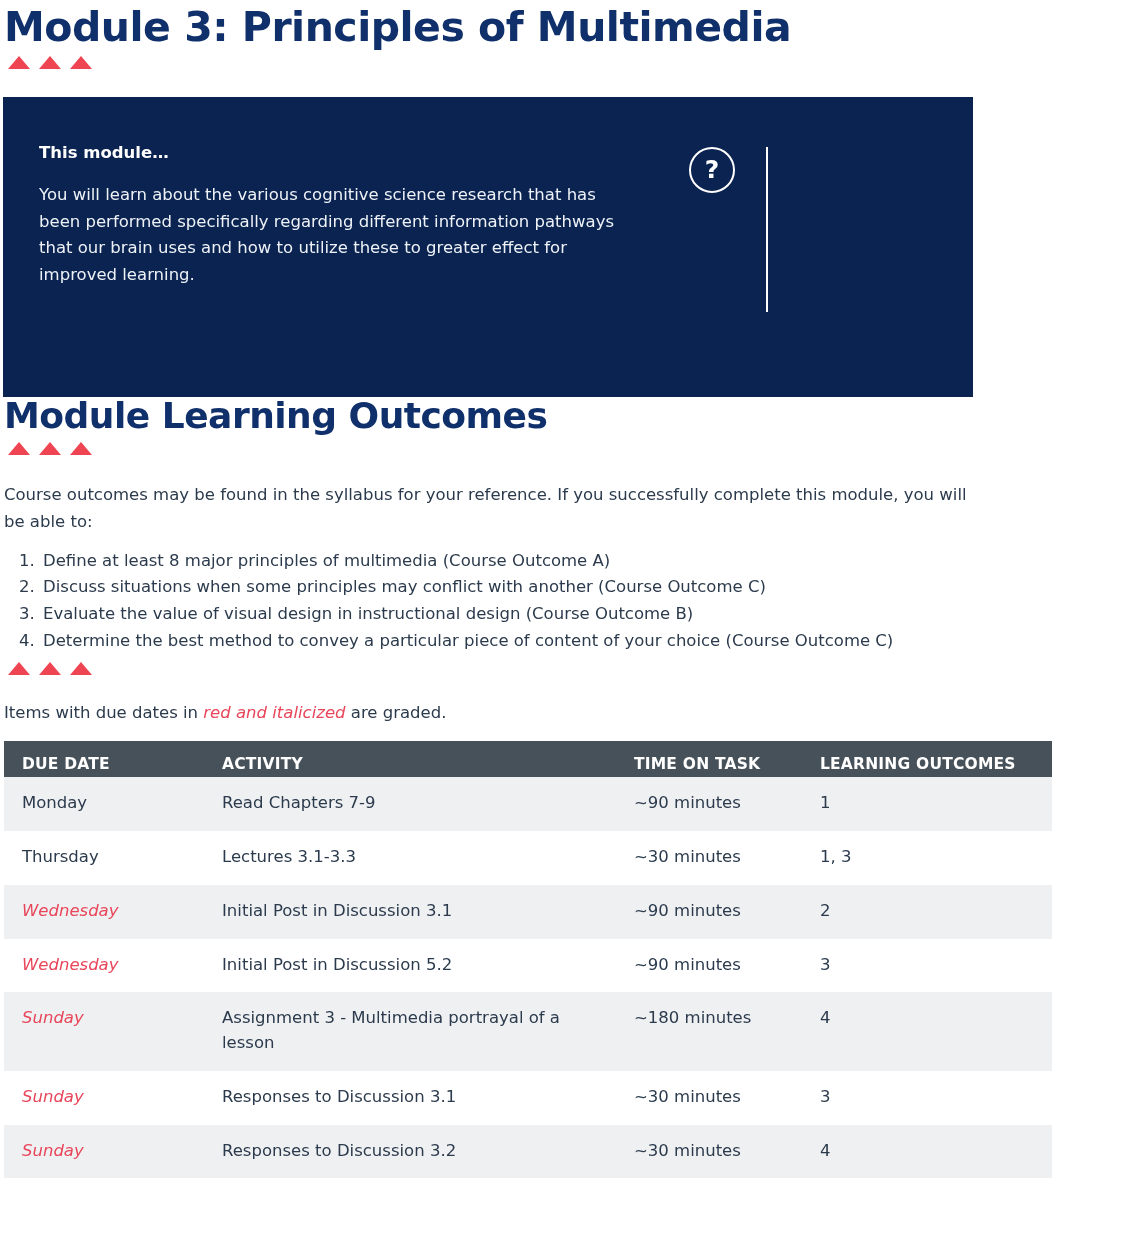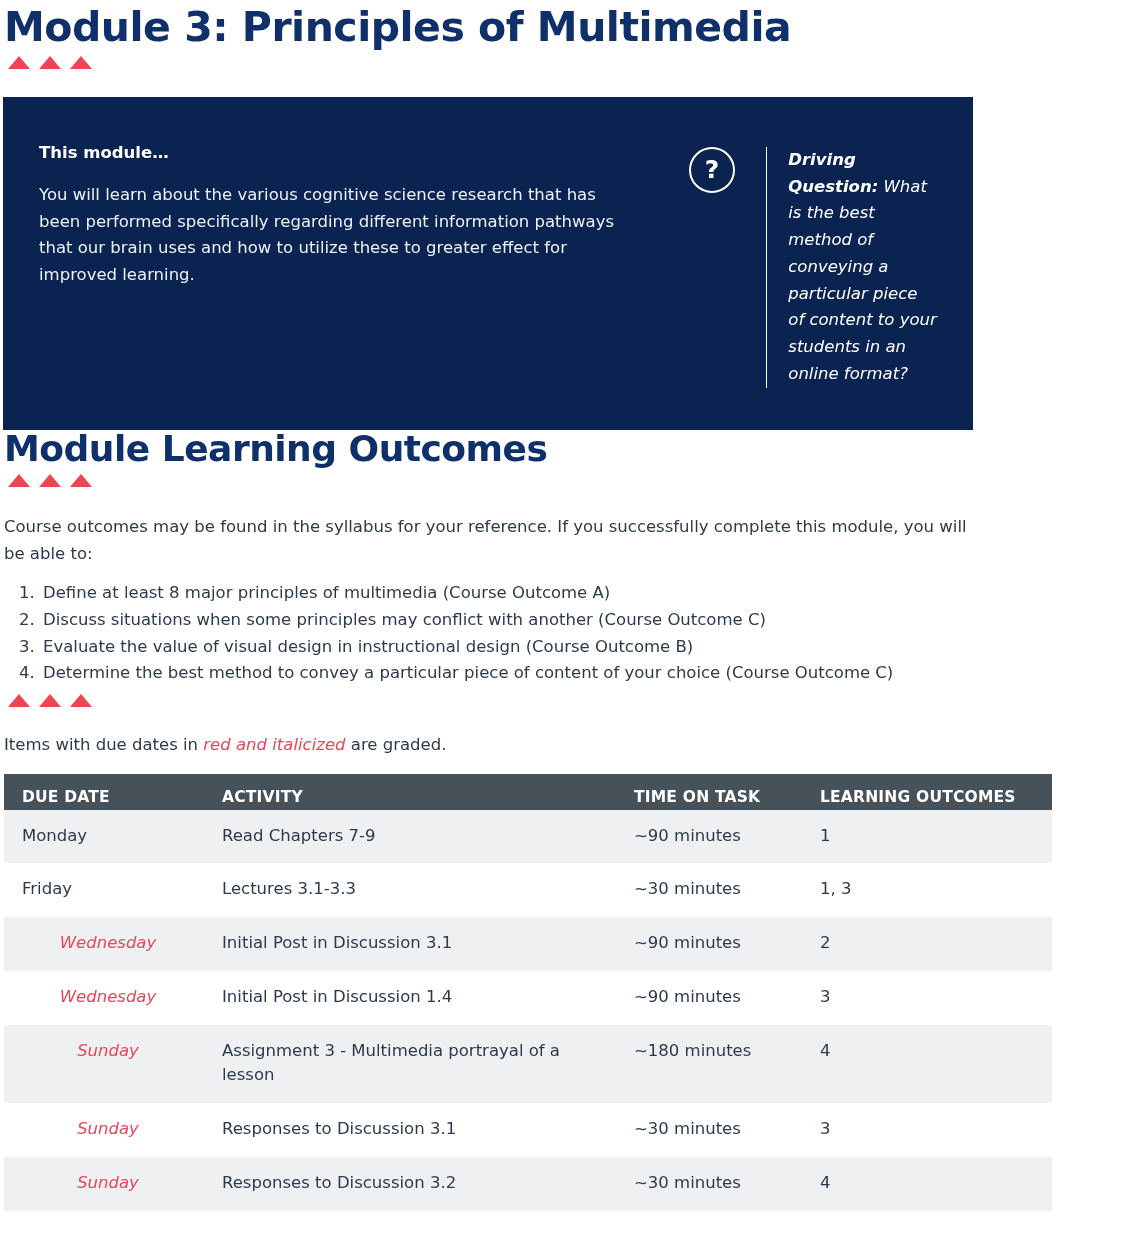--- a/index.html
+++ b/index.html
@@ -158,21 +158,21 @@
     vertical-align: middle;
   }
   table.activity td {
     padding: 14px 10px 15px 18px;
     vertical-align: top;
     color: #2b3a4c;
     line-height: 1.5;
   }
   table.activity tr.shade td { background: #eff0f2; }
   table.activity tr.plain td { background: #ffffff; }
-  td.due.graded { color: #e8465a; font-style: italic; text-align: center; }
+  td.due.graded { color: #e8465a; font-style: italic; }
 
   col.c-due  { width: 200px; }
   col.c-act  { width: 412px; }
   col.c-time { width: 186px; }
   col.c-out  { width: 250px; }
 </style>
 </head>
 <body>
 
 <div class="page">
@@ -185,23 +185,20 @@
   </div>
 
   <div class="banner">
     <div class="banner-left">
       <p class="bl-title">This module…</p>
       <p class="bl-body">You will learn about the various cognitive science research that has been performed specifically regarding different information pathways that our brain uses and how to utilize these to greater effect for improved learning.</p>
     </div>
     <div class="banner-right">
       <div class="qmark">?</div>
       <div class="vdivide"></div>
-      <div class="driving">
-        <b>Driving Question:</b><span> What is the best method of conveying a particular piece of content to your students in an online format?</span>
-      </div>
     </div>
   </div>
 
   <h2 class="section-title">Module Learning Outcomes</h2>
   <div class="tri-rule">
     <span class="tri"></span>
     <span class="tri"></span>
     <span class="tri"></span>
   </div>
 
@@ -239,34 +236,34 @@
         </tr>
       </thead>
       <tbody>
           <tr class="shade">
             <td class="due">Monday</td>
             <td>Read Chapters 7-9</td>
             <td>~90 minutes</td>
             <td>1</td>
           </tr>
           <tr class="plain">
-            <td class="due">Friday</td>
+            <td class="due">Thursday</td>
             <td>Lectures 3.1-3.3</td>
             <td>~30 minutes</td>
             <td>1, 3</td>
           </tr>
           <tr class="shade">
             <td class="due graded">Wednesday</td>
             <td>Initial Post in Discussion 3.1</td>
             <td>~90 minutes</td>
             <td>2</td>
           </tr>
           <tr class="plain">
             <td class="due graded">Wednesday</td>
-            <td>Initial Post in Discussion 1.4</td>
+            <td>Initial Post in Discussion 5.2</td>
             <td>~90 minutes</td>
             <td>3</td>
           </tr>
           <tr class="shade">
             <td class="due graded">Sunday</td>
             <td>Assignment 3 - Multimedia portrayal of a lesson</td>
             <td>~180 minutes</td>
             <td>4</td>
           </tr>
           <tr class="plain">

